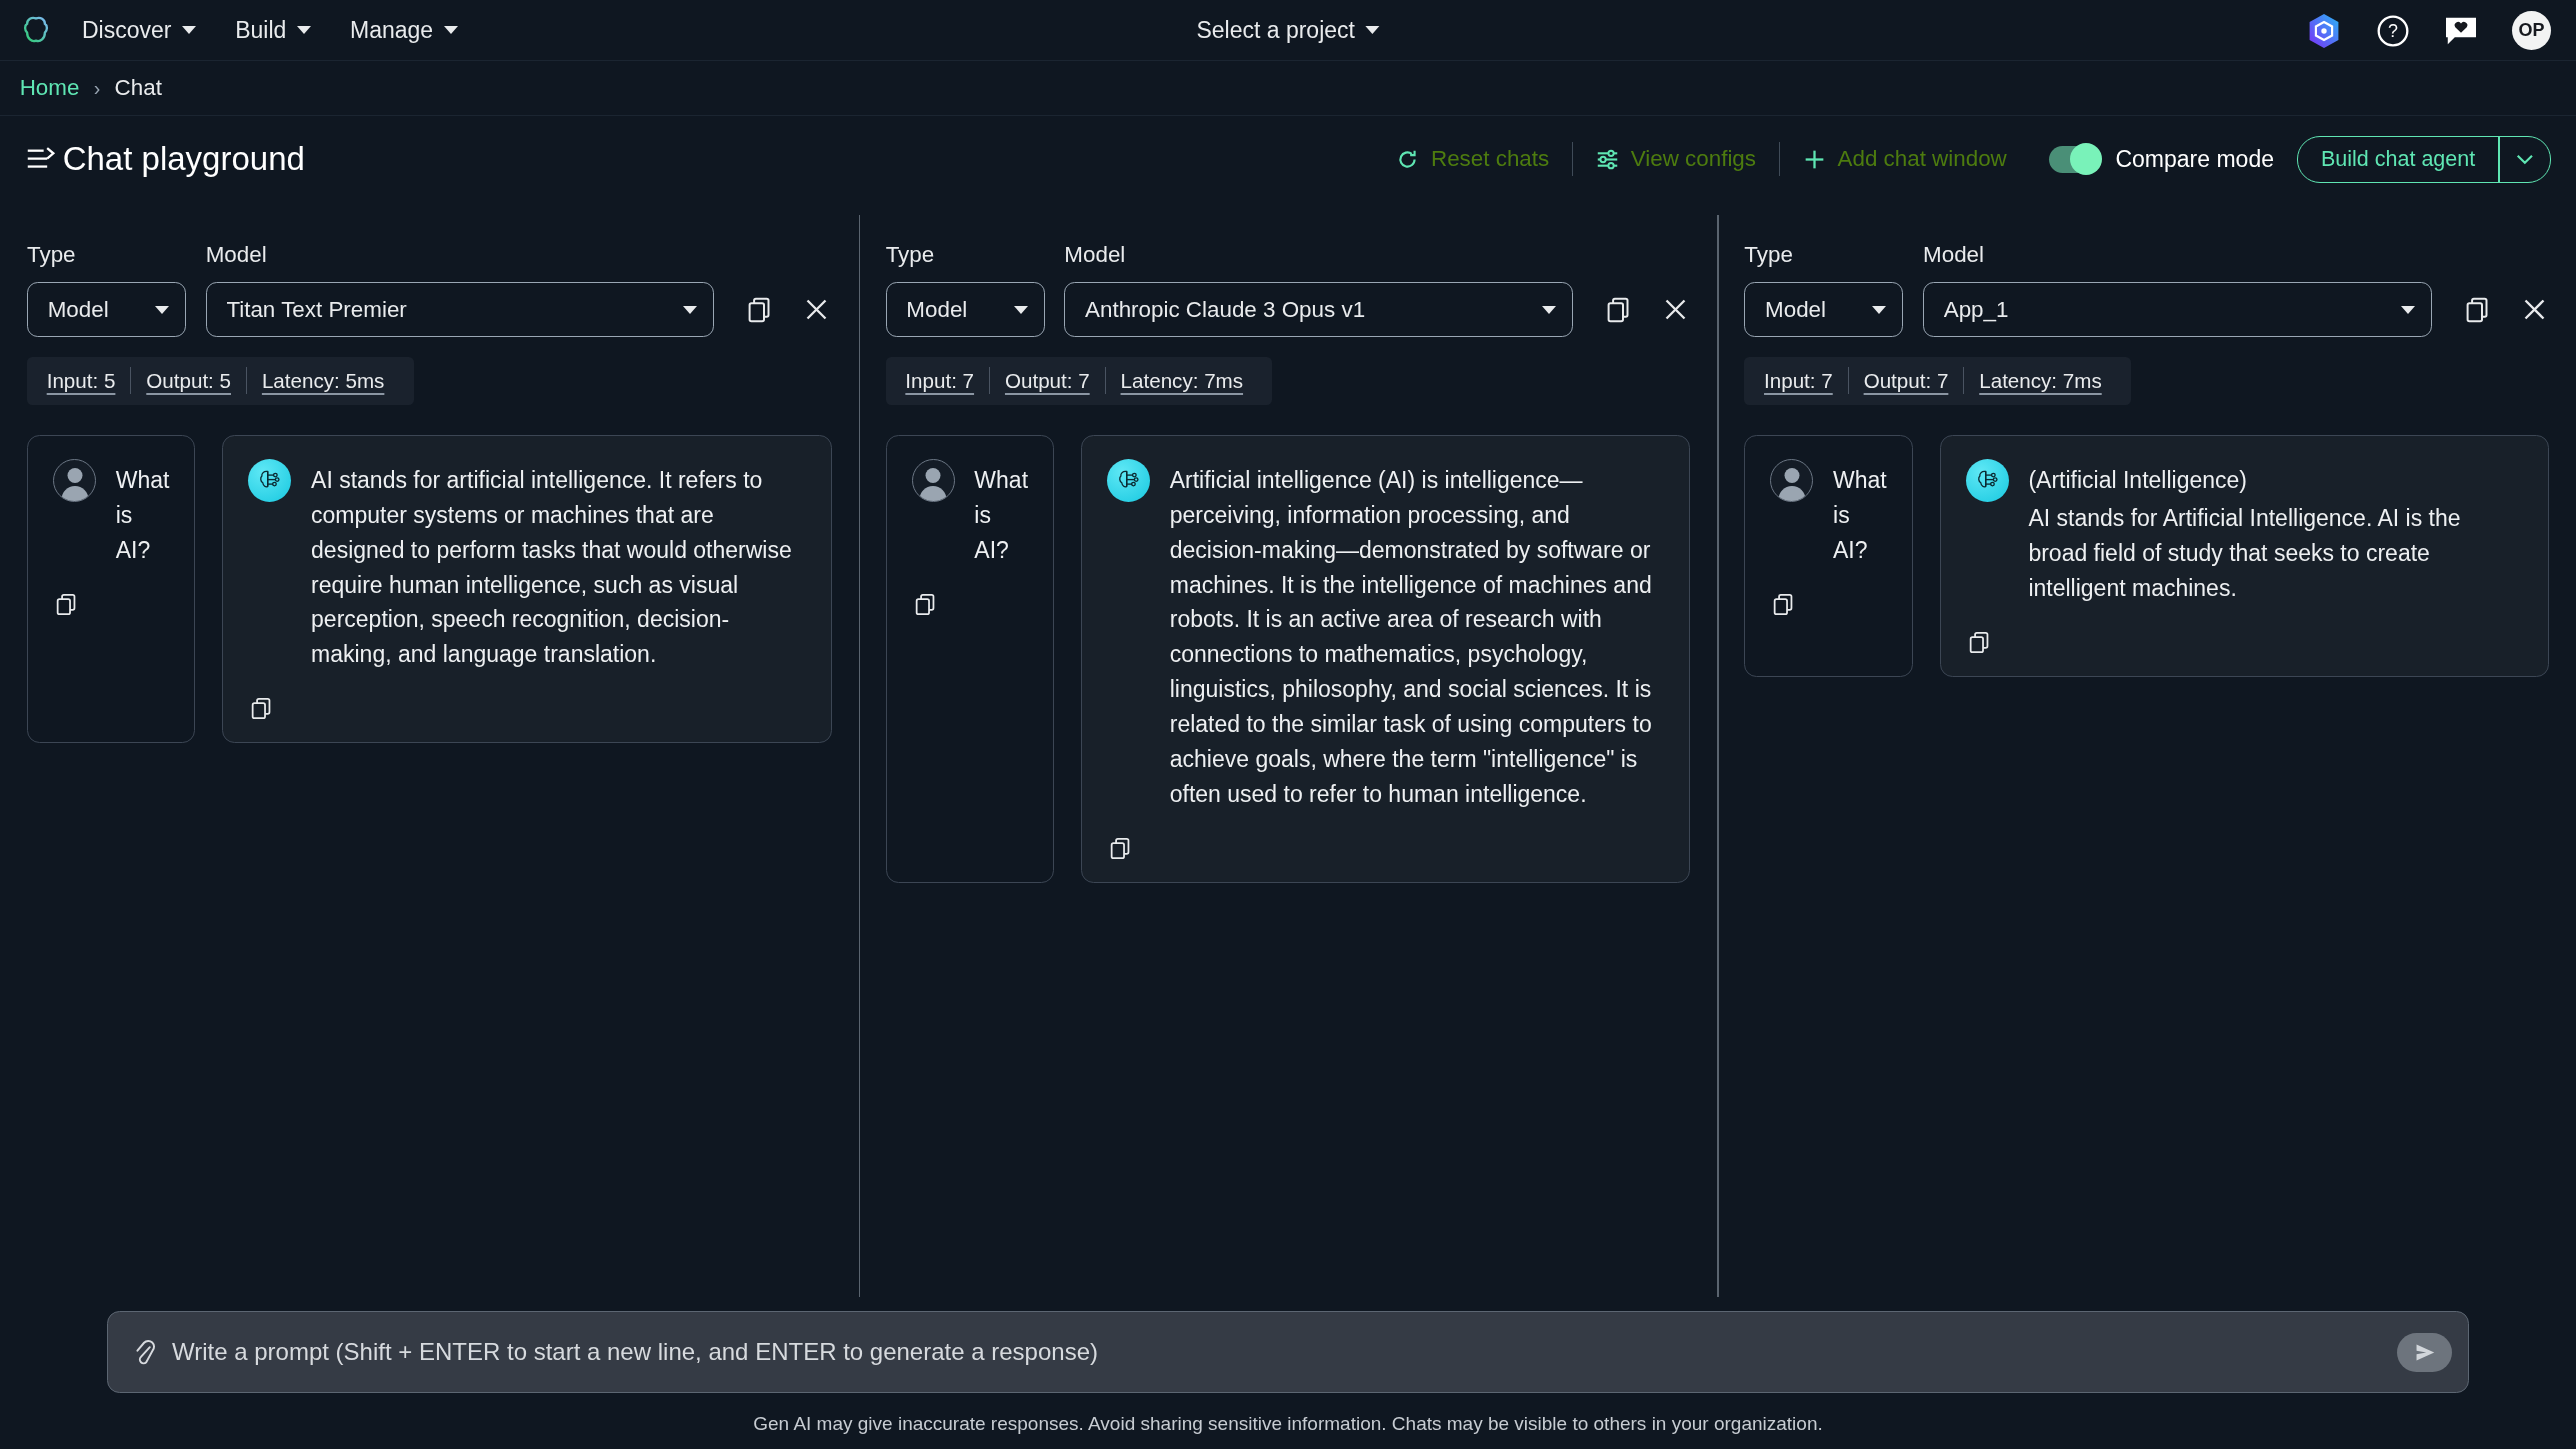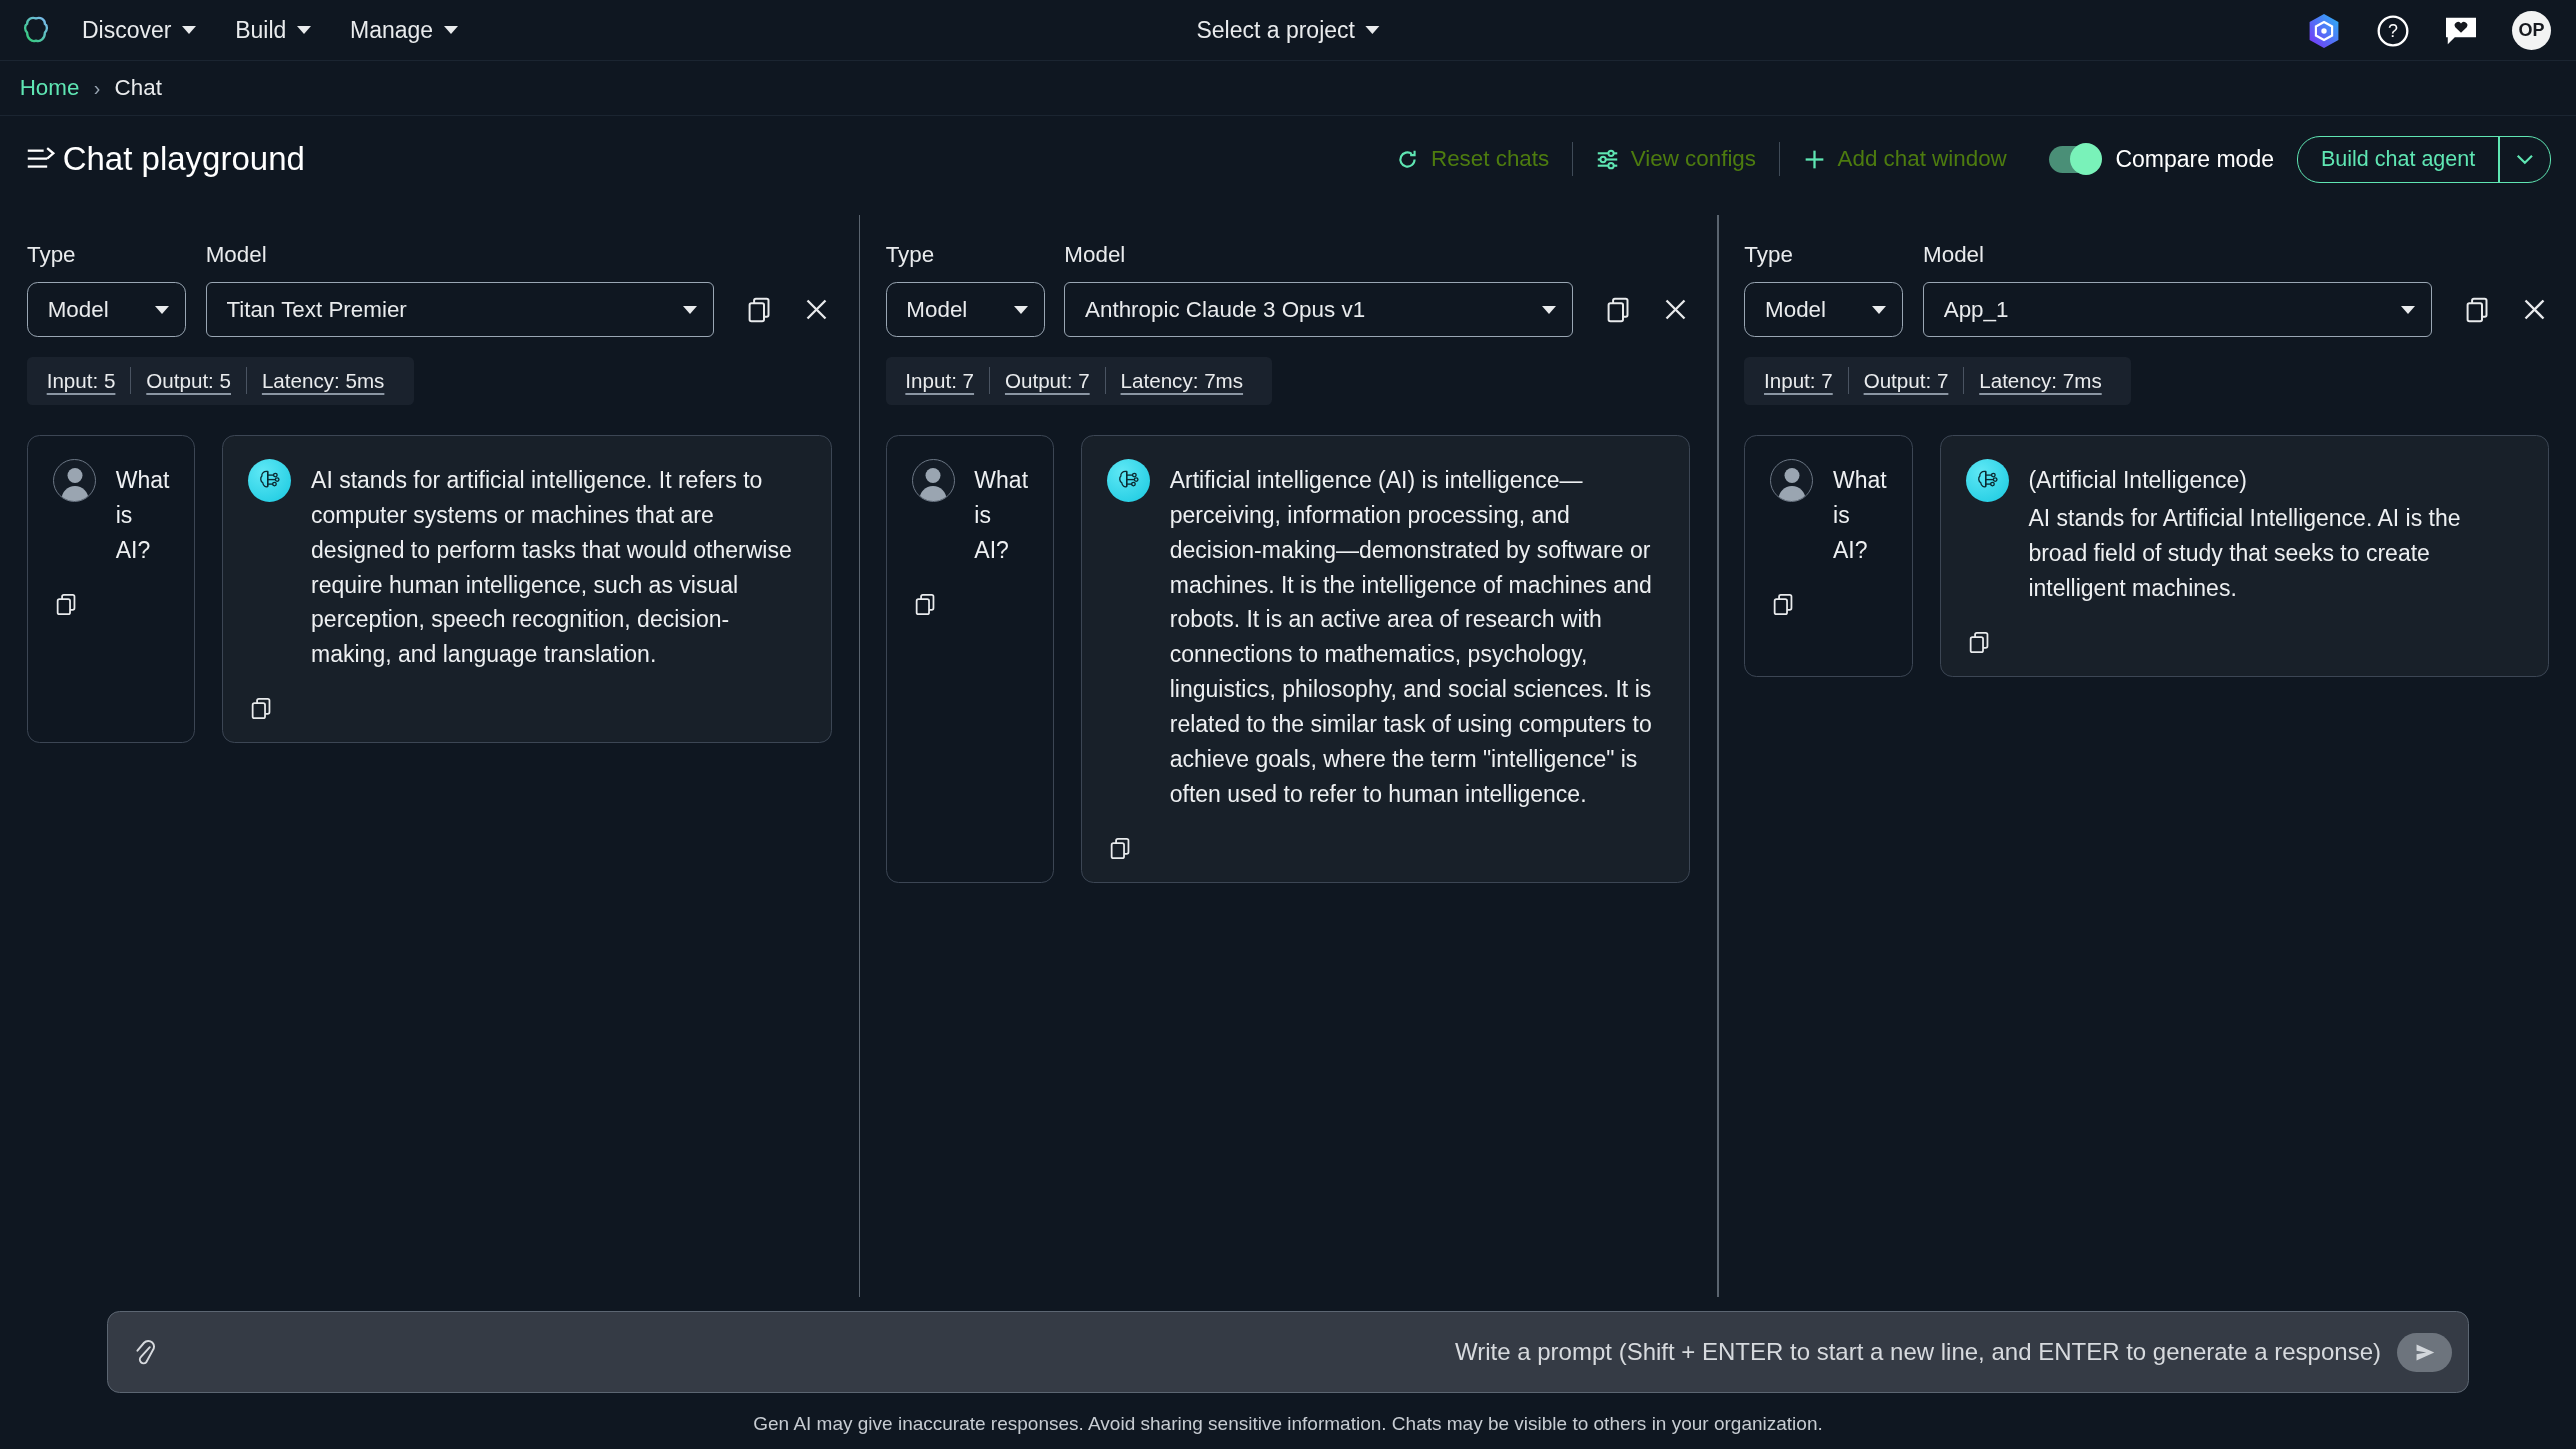--- a/index.html
+++ b/index.html
@@ -118,21 +118,21 @@
   .col-controls { display: flex; align-items: flex-end; gap: 19.7px; }
   .field { display: flex; flex-direction: column; gap: 14px; justify-content: flex-end; }
   .field-label { font-size: 22.4px; color: #e9ebed; }
   .select {
     height: 55px; border: 1.8px solid #9aa7b4; border-radius: 10.7px;
     background: transparent; display: flex; align-items: center;
     padding: 0 16px 0 19.7px; gap: 14.3px; cursor: pointer;
     color: #e9ebed; font-size: 22.4px;
   }
   .select-type { width: 159px; justify-content: space-between; }
-  .select-model { flex: 1 1 auto; justify-content: space-between; border-radius: 6px; }
+  .select-model { flex: 1 1 auto; justify-content: space-between; }
   .select-value { white-space: nowrap; overflow: hidden; text-overflow: ellipsis; }
   .col-actions { display: flex; align-items: center; gap: 27px; margin-bottom: 12.5px; margin-left: 10.7px; }
   .col-actions .icon-btn { width: 30px; height: 30px; }
 
   .metrics {
     display: inline-flex; align-items: center; gap: 0;
     background: #1a222d; border-radius: 5.4px;
     padding: 10.7px 14.3px; margin-top: 19.7px;
   }
   .metric {
@@ -179,21 +179,21 @@
 
   
   .prompt-area {
     position: absolute; left: 0; right: 0; bottom: 0;
     height: 152px; padding: 14.3px 107px 0 107px;
     display: flex; flex-direction: column; align-items: center;
   }
   .prompt-box {
     width: 100%; height: 82px; border: 0.9px solid #5c6672; border-radius: 12.5px;
     background: #353b45; display: flex; align-items: center;
-    padding: 0 16px 0 25px; gap: 16px; cursor: text; text-align: right;
+    padding: 0 16px 0 25px; gap: 16px; cursor: text;
   }
   .prompt-placeholder { flex: 1 1 auto; font-size: 24px; color: #d7dade; white-space: nowrap; }
   .send-btn {
     width: 55px; height: 39px; border-radius: 19.7px;
     background: #6d747d; display: flex; align-items: center; justify-content: center;
     cursor: pointer;
   }
   .disclaimer { margin-top: 19.7px; font-size: 19px; color: #c7ccd2; text-align: center; }
 
   svg { display: block; }

